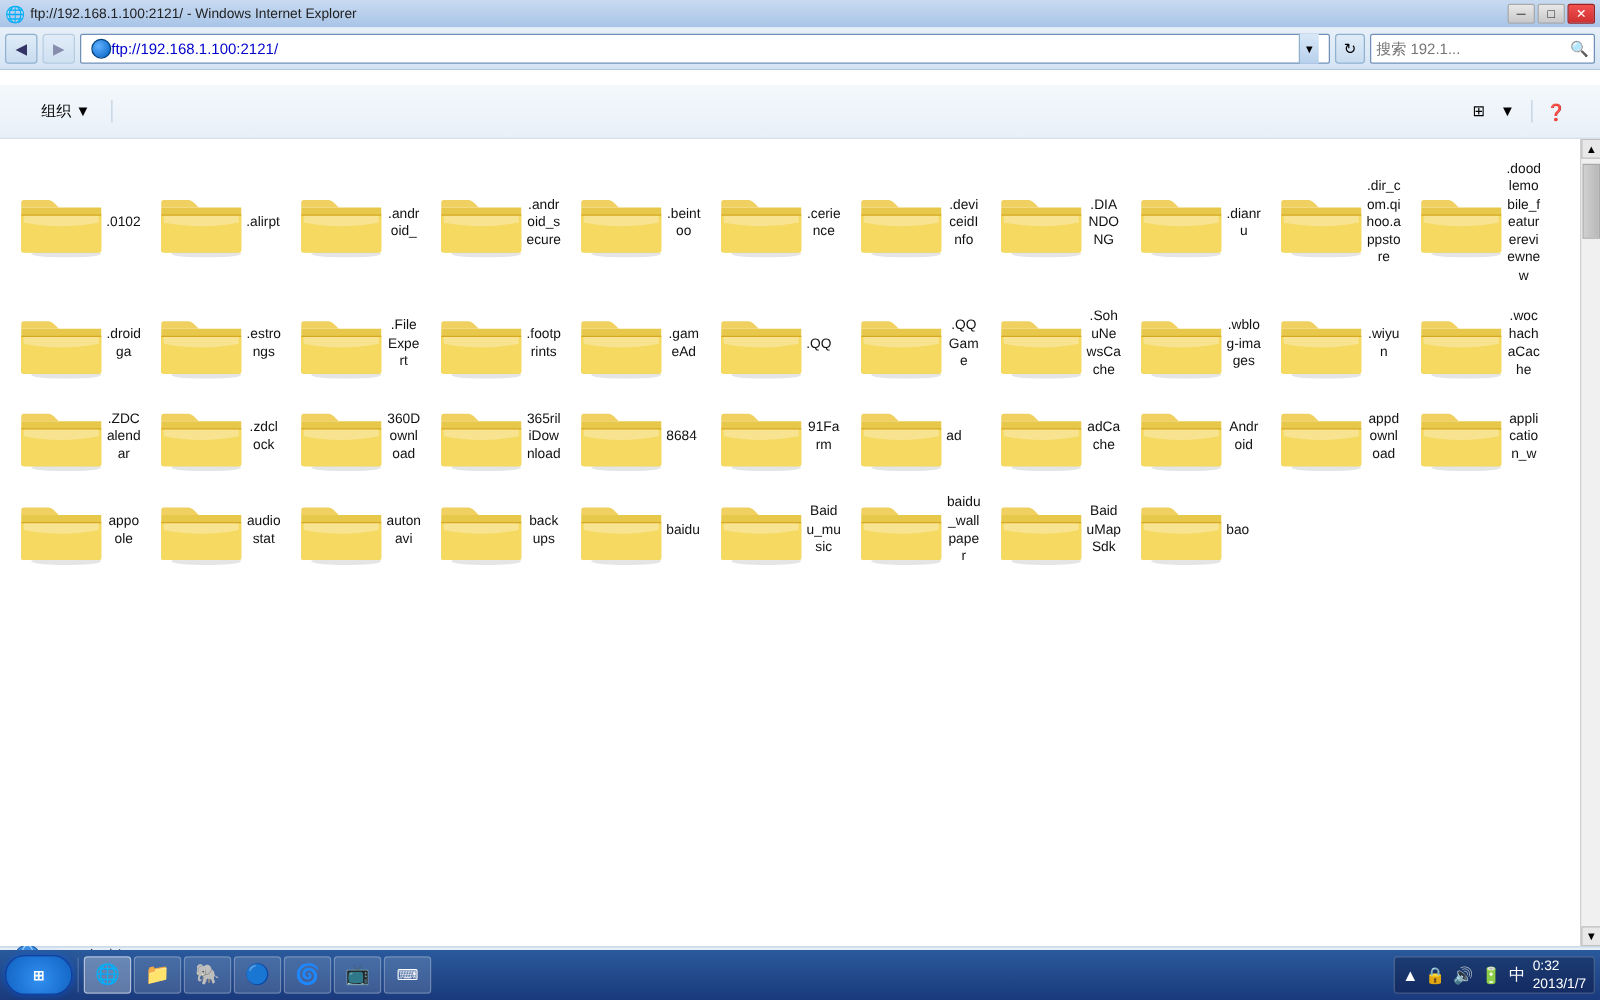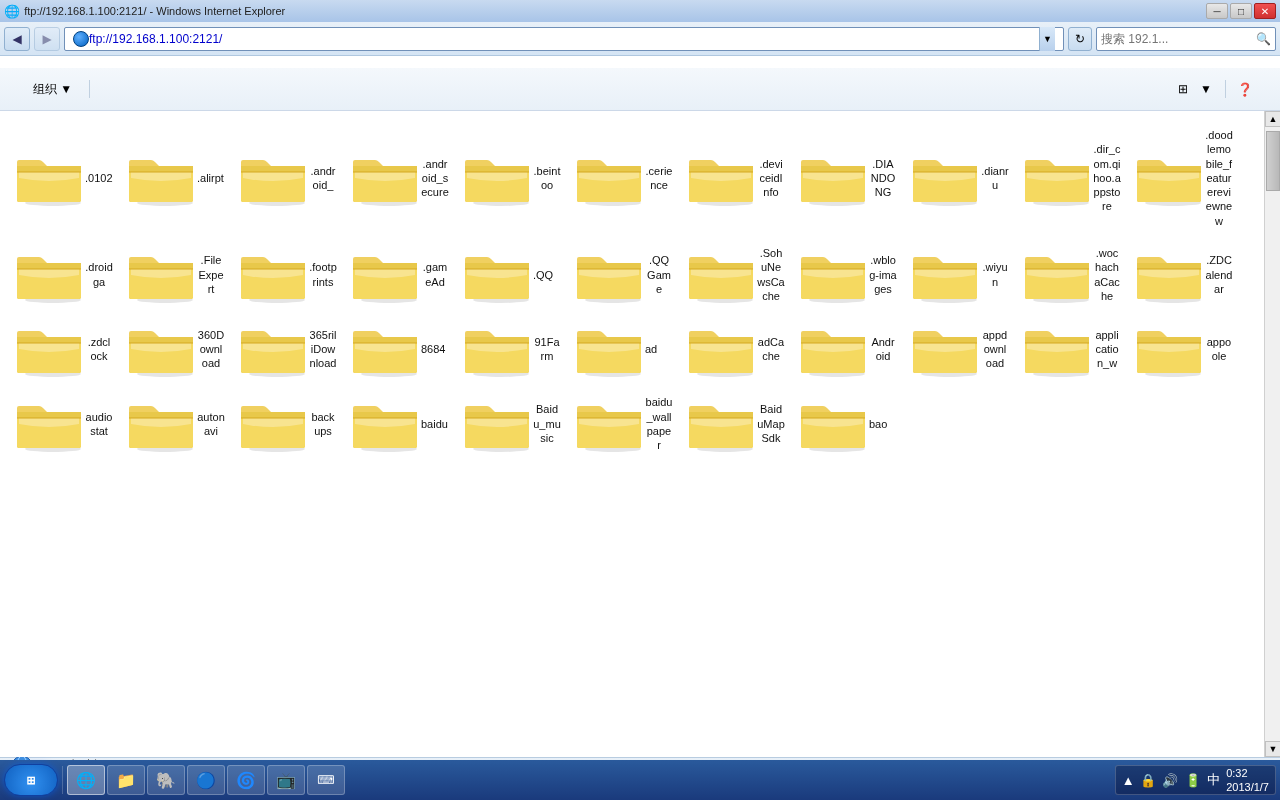--- a/index.html
+++ b/index.html
@@ -479,20 +479,31 @@
       <div class="folder-item">
         <div class="folder-icon"><svg width="72" height="58" viewBox="0 0 72 58">
             <ellipse cx="40" cy="55" rx="28" ry="3" fill="rgba(0,0,0,0.1)"></ellipse>
             <path d="M4 18 L4 52 Q4 54 6 54 L66 54 Q68 54 68 52 L68 18 Z" fill="#e8c84a"></path>
             <path d="M4 18 L4 14 Q4 12 6 12 L26 12 Q28 12 30 14 L34 18 Z" fill="#f0d060"></path>
             <path d="M4 24 L4 52 Q4 54 6 54 L66 54 Q68 54 68 52 L68 24 Z" fill="#f5d960"></path>
             <path d="M6 24 L66 24 L66 30 Q36 36 6 30 Z" fill="rgba(255,255,255,0.3)"></path>
             <line x1="4" y1="24" x2="68" y2="24" stroke="#d4a820" stroke-width="1"></line>
           </svg></div>
         <div class="folder-label">.droidga</div>
+      </div>
+      <div class="folder-item">
+        <div class="folder-icon"><svg width="72" height="58" viewBox="0 0 72 58">
+            <ellipse cx="40" cy="55" rx="28" ry="3" fill="rgba(0,0,0,0.1)"></ellipse>
+            <path d="M4 18 L4 52 Q4 54 6 54 L66 54 Q68 54 68 52 L68 18 Z" fill="#e8c84a"></path>
+            <path d="M4 18 L4 14 Q4 12 6 12 L26 12 Q28 12 30 14 L34 18 Z" fill="#f0d060"></path>
+            <path d="M4 24 L4 52 Q4 54 6 54 L66 54 Q68 54 68 52 L68 24 Z" fill="#f5d960"></path>
+            <path d="M6 24 L66 24 L66 30 Q36 36 6 30 Z" fill="rgba(255,255,255,0.3)"></path>
+            <line x1="4" y1="24" x2="68" y2="24" stroke="#d4a820" stroke-width="1"></line>
+          </svg></div>
+        <div class="folder-label">.estrongs</div>
       </div>
       <div class="folder-item">
         <div class="folder-icon"><svg width="72" height="58" viewBox="0 0 72 58">
             <ellipse cx="40" cy="55" rx="28" ry="3" fill="rgba(0,0,0,0.1)"></ellipse>
             <path d="M4 18 L4 52 Q4 54 6 54 L66 54 Q68 54 68 52 L68 18 Z" fill="#e8c84a"></path>
             <path d="M4 18 L4 14 Q4 12 6 12 L26 12 Q28 12 30 14 L34 18 Z" fill="#f0d060"></path>
             <path d="M4 24 L4 52 Q4 54 6 54 L66 54 Q68 54 68 52 L68 24 Z" fill="#f5d960"></path>
             <path d="M6 24 L66 24 L66 30 Q36 36 6 30 Z" fill="rgba(255,255,255,0.3)"></path>
             <line x1="4" y1="24" x2="68" y2="24" stroke="#d4a820" stroke-width="1"></line>
           </svg></div>

